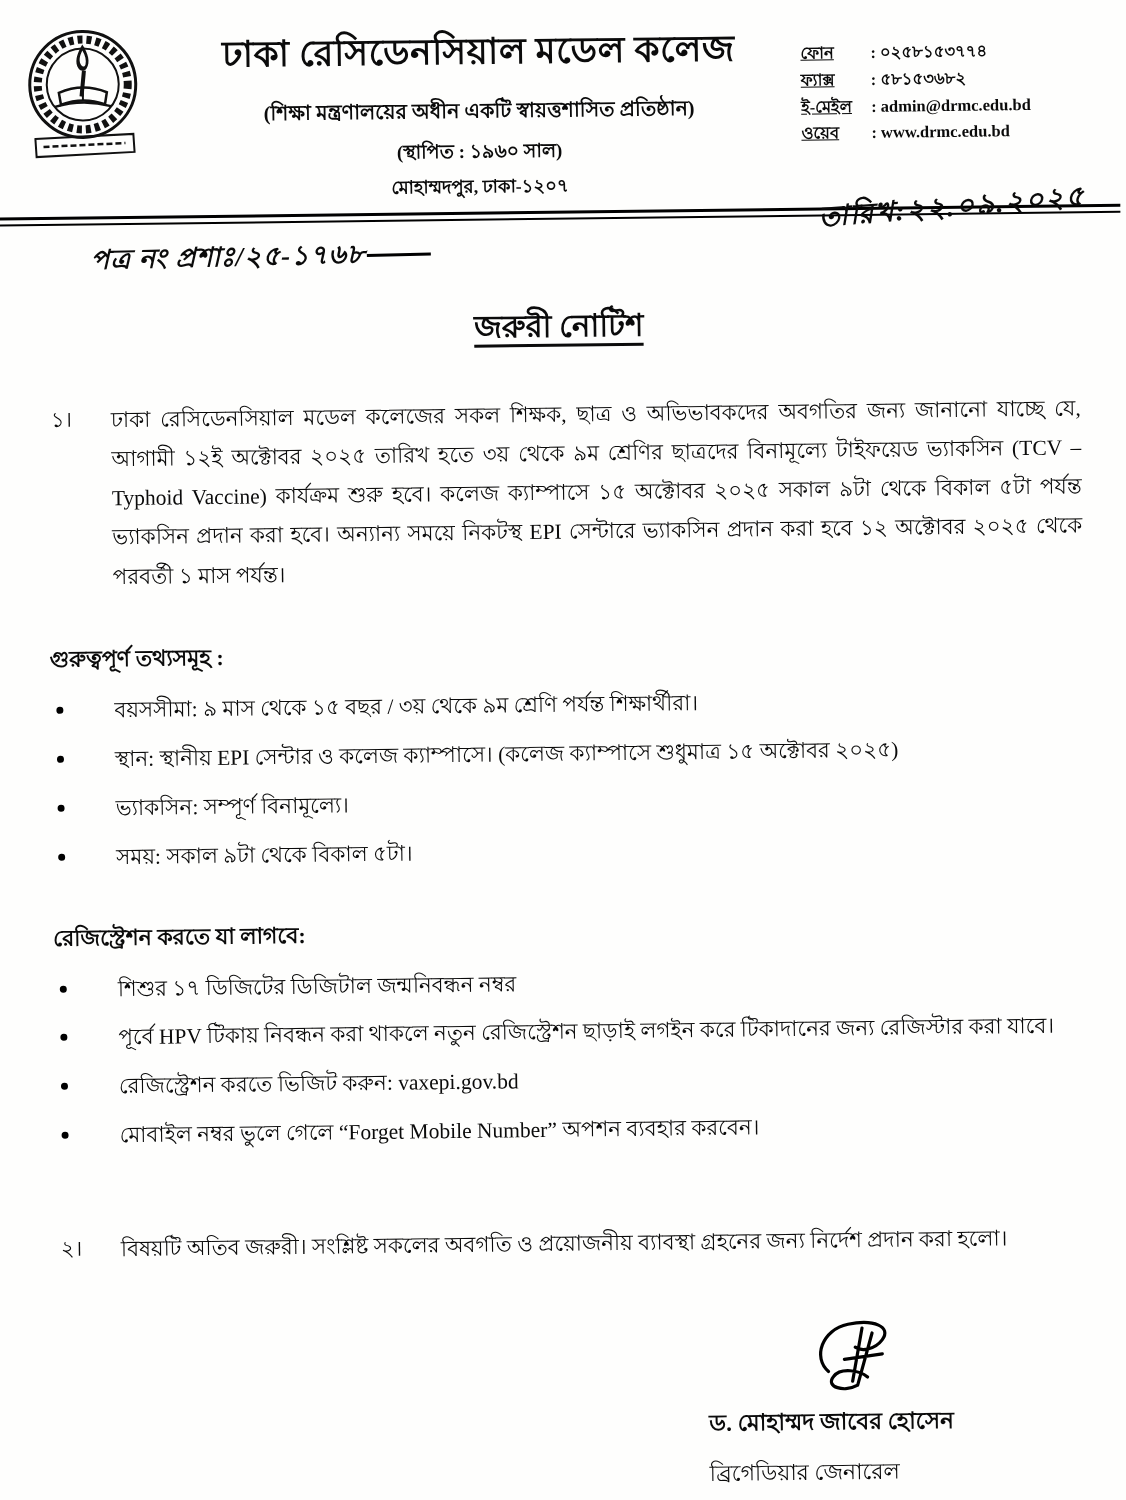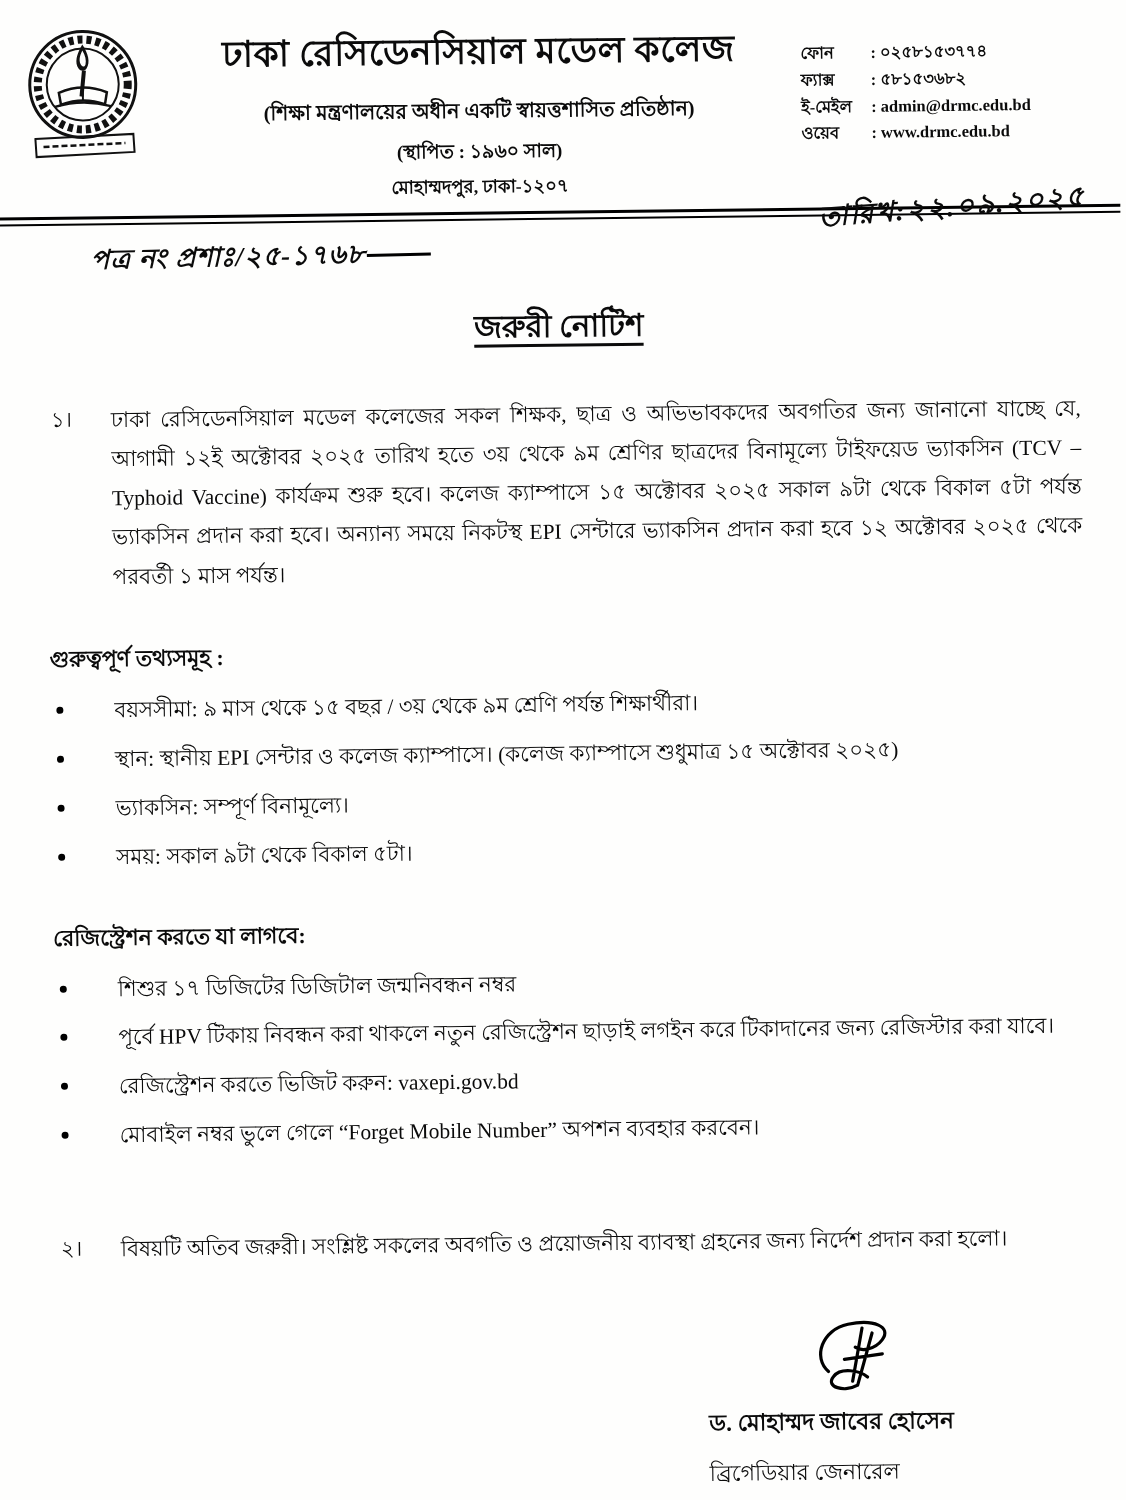--- a/index.html
+++ b/index.html
@@ -15,21 +15,21 @@
   
   .header{display:flex;padding:16px 26px 0 28px;align-items:flex-start;}
   .logo-wrap{width:136px;flex:0 0 136px;padding-top:4px;}
   .head-center{flex:1;text-align:center;padding-top:6px;}
   .college-name{font-size:36px;font-weight:bold;letter-spacing:.5px;}
   .head-sub{font-size:20.5px;font-weight:bold;margin-top:12px;}
   .head-est{font-size:19px;font-weight:bold;margin-top:7px;}
   .head-addr{font-size:18px;font-weight:bold;margin-top:4px;}
   .contact{width:292px;flex:0 0 292px;padding-top:30px;font-size:16.5px;font-weight:bold;}
   .contact-row{display:flex;margin-bottom:7px;line-height:1.2;}
-  .contact-label{width:70px;flex:0 0 70px;}
+  .contact-label{width:70px;flex:0 0 70px;text-decoration:underline;}
   .contact-value{flex:1;font-family:"Liberation Serif","DejaVu Serif",serif;}
   
   .double-rule{height:4px;border-top:3px solid #000;border-bottom:2px solid #000;margin-top:8px;}
   .refline{position:relative;height:66px;}
   .ref-no{
     position:absolute;left:96px;top:12px;
     font-size:27px;font-style:italic;font-weight:bold;letter-spacing:1px;
     transform:rotate(-.6deg);
   }
   .ref-flourish{display:inline-block;width:64px;height:3px;background:#000;vertical-align:6px;margin-left:2px;}

